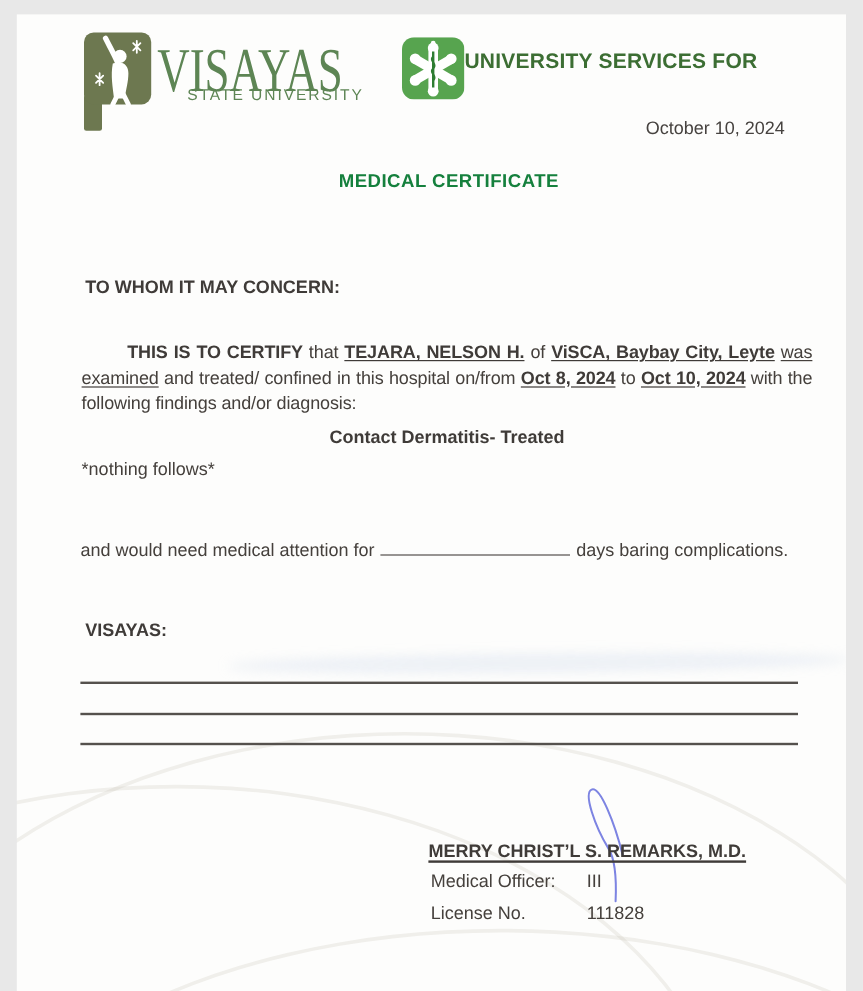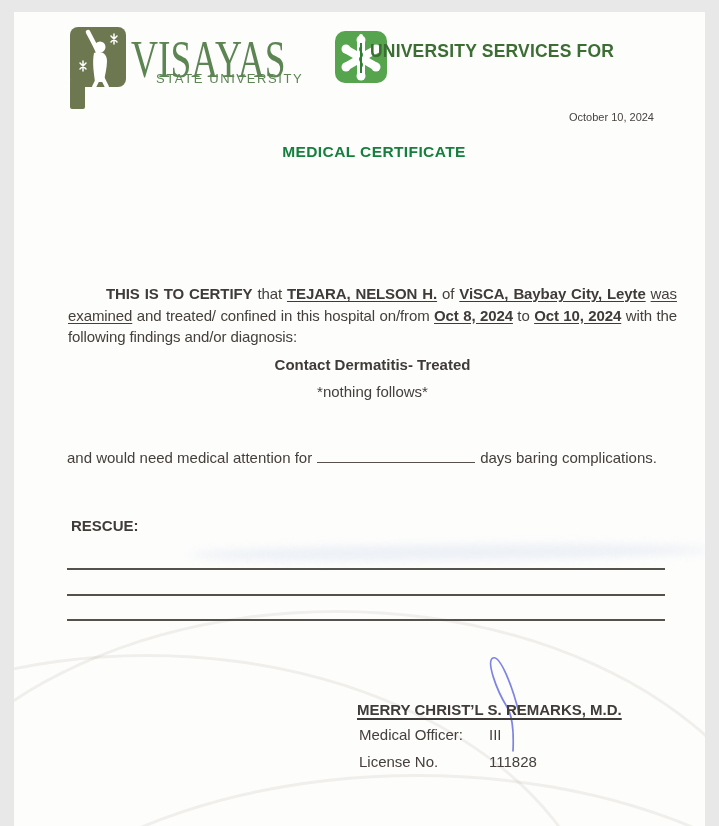--- a/index.html
+++ b/index.html
@@ -26,36 +26,36 @@
     font-family:"Liberation Serif", serif;
     font-size:52px;color:#5d8554;letter-spacing:0px;
     transform:scaleX(0.72);transform-origin:left top;white-space:nowrap;
   }
   .vsu-subtext{
     position:absolute;left:142px;top:59px;
     font-size:13px;color:#5d8554;letter-spacing:1.6px;white-space:nowrap;
   }
   .usher-logo{position:absolute;left:321px;top:19px;}
   .usher-title{
-    position:absolute;left:356px;top:29px;
+    position:absolute;left:373px;top:29px;
     font-size:17.5px;font-weight:bold;color:#3c6e33;
     line-height:20px;letter-spacing:0.2px;white-space:nowrap;
   }
   
-  .date{position:absolute;right:51px;top:99px;font-size:11px;color:#474340;}
+  .date{position:absolute;right:51px;top:87px;font-size:15px;color:#474340;}
   .doc-title{position:absolute;left:54px;top:131px;width:612px;text-align:center;
     font-size:15.5px;font-weight:bold;letter-spacing:0.4px;color:#15803d;}
   .salutation{position:absolute;left:57px;top:219px;font-size:15px;font-weight:bold;color:#3f3b38;}
   .certify{position:absolute;left:54px;top:271px;width:609px;
     font-size:15px;line-height:21.5px;text-align:justify;text-indent:38px;letter-spacing:-0.1px;}
   .b{font-weight:bold;color:#3f3b38;}
   .u{text-decoration:underline;text-underline-offset:2px;}
   .diagnosis{position:absolute;left:54px;top:344px;width:609px;text-align:center;
     font-size:15px;font-weight:bold;color:#3f3b38;}
-  .nothing{position:absolute;left:54px;top:371px;width:609px;text-align:center;font-size:15px;}
+  .nothing{position:absolute;left:54px;top:371px;width:609px;text-align:left;font-size:15px;}
   .attention{position:absolute;left:53px;top:436px;font-size:15px;white-space:nowrap;}
   .blank{display:inline-block;width:158px;height:14px;border-bottom:1.6px solid #55504c;
     vertical-align:baseline;margin:0 5px;}
   .remarks-label{position:absolute;left:57px;top:505px;font-size:15px;font-weight:bold;color:#3f3b38;}
   .rule{position:absolute;left:53px;width:598px;height:2px;background:#55514d;}
   .rule1{top:556px;}.rule2{top:582px;}.rule3{top:607px;}
   
   .sig-stroke{position:absolute;left:455px;top:633px;}
   .sig-name{position:absolute;left:343px;top:689px;font-size:15px;font-weight:bold;color:#3f3b38;
     text-decoration:underline;text-decoration-thickness:1.6px;text-underline-offset:3px;white-space:nowrap;}
@@ -111,29 +111,30 @@
       <line x1="26" y1="12" x2="26" y2="42" stroke="#2e7d32" stroke-width="2"></line>
       <path d="M26,16 c-4.5,3.5 4.5,6.5 0,10 c-4.5,3.5 4.5,6.5 0,10" stroke="#2e7d32" stroke-width="1.6" fill="none"></path>
     </svg>
   </div>
   <div class="usher-title">
     <div>UNIVERSITY SERVICES FOR</div>
   </div>
 
   <div class="date">October 10, 2024</div>
   <div class="doc-title">MEDICAL CERTIFICATE</div>
+  <div class="salutation">TO WHOM IT MAY CONCERN:</div>
 
   <div class="certify"><span class="b">THIS IS TO CERTIFY</span><span> that </span><span class="b u">TEJARA, NELSON H.</span><span> of </span><span class="b u">ViSCA, Baybay City, Leyte</span><span> </span><span class="u">was examined</span><span> and treated/ confined in this hospital on/from </span><span class="b u">Oct 8, 2024</span><span> to </span><span class="b u">Oct 10, 2024</span><span> with the following findings and/or diagnosis:</span></div>
 
   <div class="diagnosis">Contact Dermatitis- Treated</div>
   <div class="nothing">*nothing follows*</div>
 
   <div class="attention"><span>and would need medical attention for</span><span class="blank"></span><span>days baring complications.</span></div>
 
-  <div class="remarks-label">RESCUE:</div>
+  <div class="remarks-label">VISAYAS:</div>
   <div class="rule rule1"></div>
   <div class="rule rule2"></div>
   <div class="rule rule3"></div>
 
   <div class="sig-stroke">
     <svg width="70" height="112" viewBox="0 0 70 112">
       <path d="M50,68 C43,40 31,10 24,13 C17,16 27,44 38,62 C43,70 45,84 44,106" stroke="#7d84e2" stroke-width="1.7" fill="none" stroke-linecap="round"></path>
     </svg>
   </div>
   <div class="sig-name">MERRY CHRIST’L S. REMARKS, M.D.</div>

